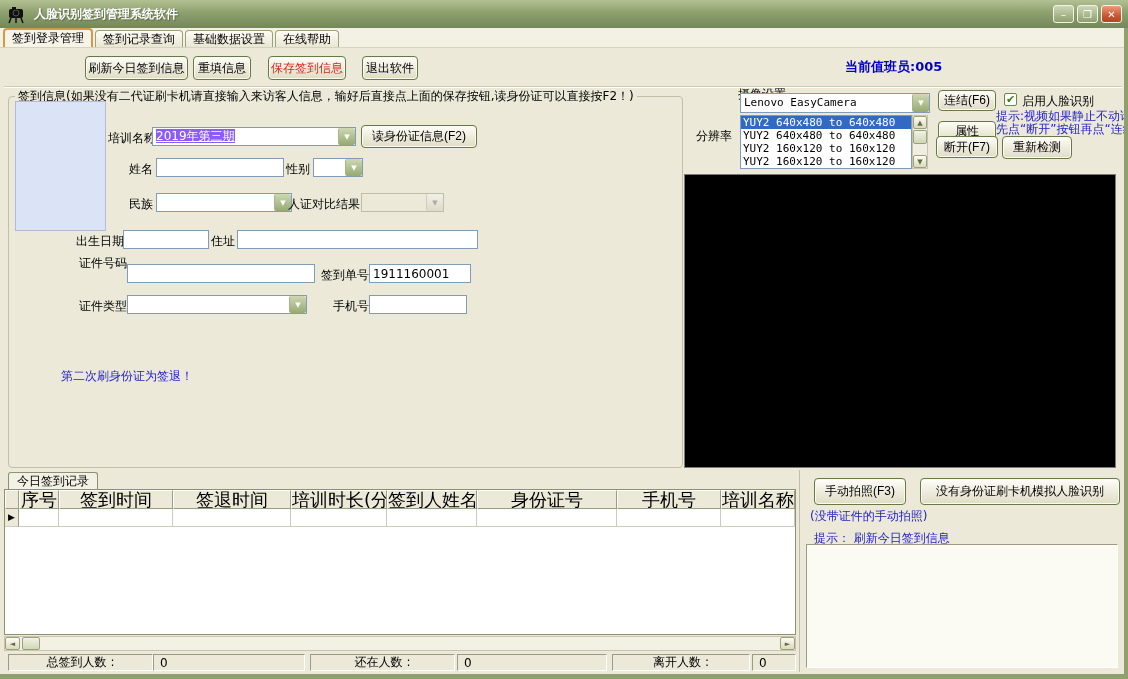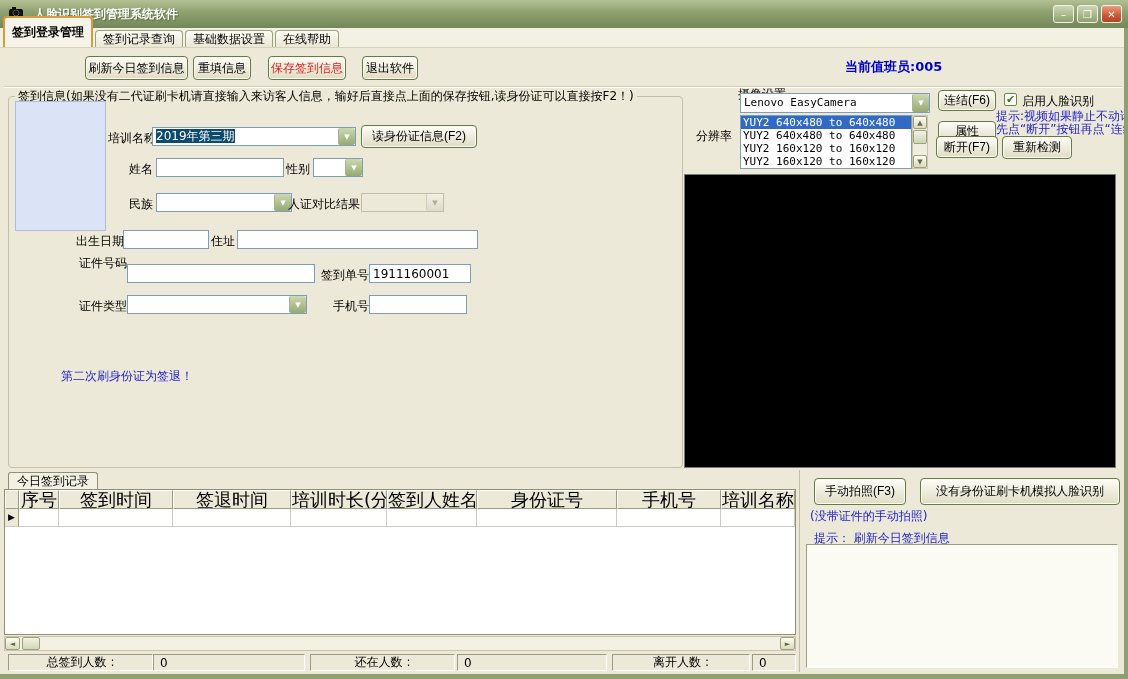--- a/index.html
+++ b/index.html
@@ -16,39 +16,39 @@
   .winbtn { width:21px; height:18px; border:1px solid #f0f4e4; border-radius:3px; color:#fff; font-size:10px;
     display:flex; align-items:center; justify-content:center; background:linear-gradient(#cdd6b6,#8da06e); cursor:default; }
   .winbtn.close { background:linear-gradient(#ec9c80,#cc5632 60%,#b44524); }
 
   
   .tabbar { position:absolute; left:0; top:28px; width:1128px; height:20px; background:#f3f1e4;
     border-bottom:1px solid #d8d4bc; display:flex; align-items:flex-end; padding-left:3px; }
   .tab { height:17px; display:flex; align-items:center; padding:0 7px; margin-right:2px; font-size:12px;
     border:1px solid #9aa27a; border-bottom:none; border-radius:4px 4px 0 0;
     background:linear-gradient(#fdfcf3,#e9e6d4); cursor:default; }
-  .tab.active { border-color:#d49a45; border-width:2px 2px 0 2px; height:31px; background:#f6f4e8; font-weight:bold; }
+  .tab.active { border-color:#d49a45; border-width:2px 2px 0 2px; height:19px; background:#f6f4e8; font-weight:normal; }
 
   
   .btn { position:absolute; border:1px solid #667a45; border-radius:4px; background:linear-gradient(#fffef8,#eceadb 55%,#e0dcc4);
     font-size:12px; color:#000; display:flex; align-items:center; justify-content:center; box-shadow:inset 0 0 0 1px #fbfaf0; cursor:default; white-space:nowrap; overflow:hidden; }
   .btn.red { color:#d4281e; }
   .toolbar-sep { position:absolute; left:4px; top:86px; width:1118px; height:2px; border-top:1px solid #cfcbb4; border-bottom:1px solid #ffffff; }
   .operator { position:absolute; left:845px; top:58px; color:#0000c8; font-weight:bold; font-size:13px; }
 
   
   .groupbox { position:absolute; left:8px; top:96px; width:675px; height:372px; border:1px solid #c2bfa8; border-radius:4px; }
   .groupbox .legend { position:absolute; left:6px; top:-9px; background:#ece9d8; padding:0 3px; font-size:12px; color:#000; white-space:nowrap; } 
   .photo-box { position:absolute; left:6px; top:4px; width:91px; height:130px; background:#dbe3f7; border:1px solid #b2bcd8; }
 
   .lbl { position:absolute; font-size:12px; color:#000; white-space:nowrap; }
   .xp-input { position:absolute; height:19px; border:1px solid #7f9db9; background:#fff; font-family:"DejaVu Sans",sans-serif; font-size:12px; padding:0 3px; }
   .combo { position:absolute; height:19px; border:1px solid #7f9db9; background:#fff; display:flex; }
   .combo .val { flex:1; font-size:12px; line-height:17px; padding-left:3px; overflow:hidden; white-space:nowrap; }
-  .combo .val .sel { background:#0c4a6e; color:#fff; }
+  .combo .val .sel { background:#8b5cf6; color:#fff;text-decoration:underline; }
   .combo .arrow { width:17px; border-left:1px solid #a8b58c; border-radius:2px; margin:0; background:linear-gradient(#cdd8b2,#96aa72);
     color:#fff; font-size:7px; display:flex; align-items:center; justify-content:center; }
   .combo.disabled { background:#ece9d8; border-color:#c0bda8; }
   .combo.disabled .arrow { background:linear-gradient(#f2f0e6,#dedacb); color:#b0ac98; border-left-color:#d0ccb8; }
   .hint { position:absolute; color:#2222cc; font-size:12px; white-space:nowrap; }
 
   
   .listbox { position:absolute; border:1px solid #7f9db9; background:#fff; font-family:"DejaVu Sans Mono",monospace; font-size:11px; overflow:hidden; }
   .listbox .li { height:13px; line-height:13px; padding-left:2px; white-space:nowrap; }
   .listbox .li.sel { background:#316ac5; color:#fff; }

